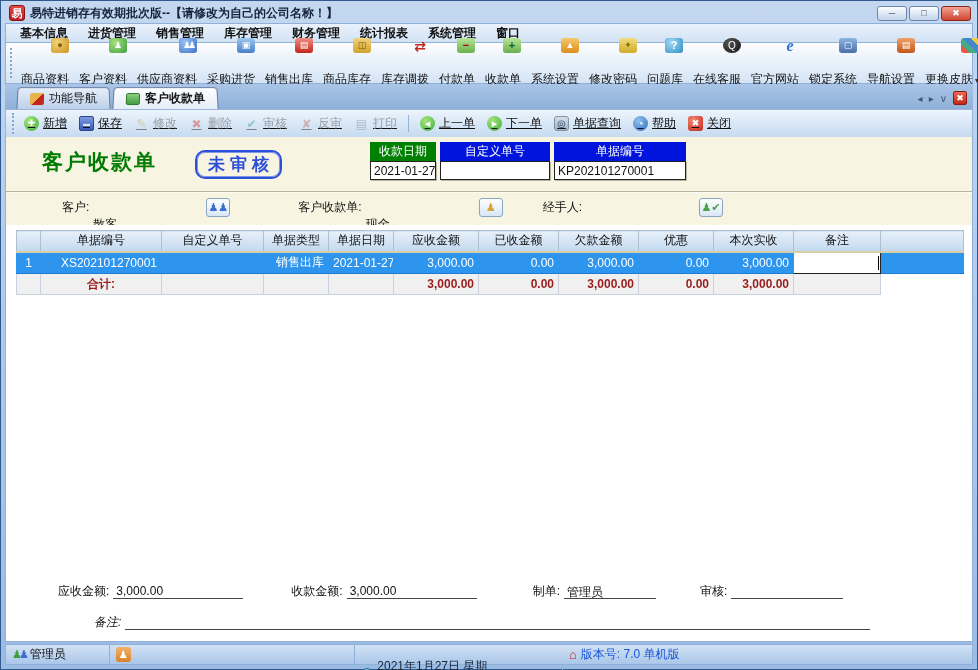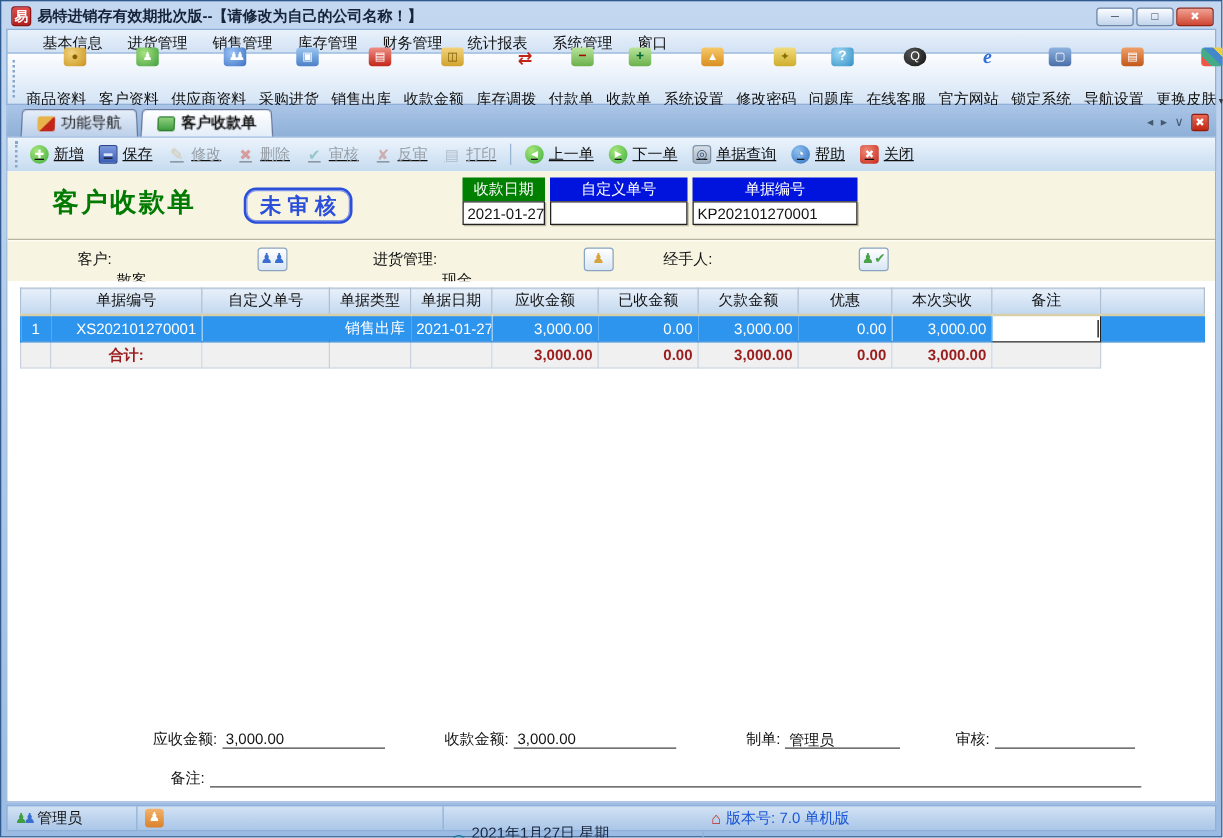--- a/index.html
+++ b/index.html
@@ -26,21 +26,21 @@
   .win-controls { margin-left:auto; display:flex; gap:2px; }
   .win-btn {
     width:30px; height:15px; border:1px solid #6f86a8; border-radius:3px;
     background:linear-gradient(#fbfdff,#c2d4ec);
     font-size:9px; line-height:12px; text-align:center; color:#34465f; cursor:default;
   }
   .win-btn.close { background:linear-gradient(#f2a294,#cf4632); color:#fff; border-color:#8f2516; }
   
   .menubar {
     height:20px; background:linear-gradient(#e9f1fb,#d2e2f4);
-    border:1px solid #8fb0d8; display:flex; padding-left:18px;
+    border:1px solid #8fb0d8; display:flex; align-items:center; padding-left:4px;font-weight:bold;
   }
   .menu-item { padding:2px 10px; cursor:default; }
   
   .toolbar {
     height:41px; background:linear-gradient(#fcfdff,#d4e4f5);
     border:1px solid #8fb0d8; border-top:none;
     display:flex; align-items:center; padding:1px 2px;
   }
   .grip { width:2px; height:80%; border-left:2px dotted #8aa6c8; margin:0 4px 0 2px; }
   .tool-item { display:flex; flex-direction:column; align-items:flex-end; justify-content:center; padding:1px 5px; gap:18px; cursor:default; white-space:nowrap; }
@@ -158,26 +158,26 @@
   .grid tr.selected td.rownum { text-align:center; }
   .grid tr.selected td.remark-cell { background:#fff; border:1px solid #222; padding:0 1px; }
   .edit-caret { display:inline-block; width:1px; height:14px; background:#000; vertical-align:middle; }
   .grid tr.total td { background:#f0f0f0; color:#9b1c1c; font-weight:bold; height:21px; }
   .grid td.num, .grid tr.total td.num { text-align:right; }
   .grid tr.total td.t-label { text-align:center; }
   .grid tr.total td.fillcell { background:#fff; border-color:#fff; }
   .spacer { flex:1; background:#fff; }
   
   .footer-form { background:#fff; padding:12px 0 10px 52px; }
-  .ff-row { display:flex; align-items:center; margin-bottom:14px;justify-content:center; }
+  .ff-row { display:flex; align-items:center; margin-bottom:14px; }
   .ff-label { margin-right:4px; }
   .ff-value { display:inline-block; border-bottom:1px solid #444; height:15px; padding:0 3px 1px 3px; white-space:nowrap; }
   .fw130{width:130px;} .fw90{width:92px;} .fw110{width:112px;}
   .mgl1{margin-left:48px;} .mgl2{margin-left:56px;} .mgl3{margin-left:44px;}
-  .ff-row.remark { margin:0 17px 0 36px; }
+  .ff-row.remark { margin:0 17px 0 36px;font-style:italic; }
   .ff-long { width:745px; }
   
   .statusbar {
     height:21px; margin-top:2px; background:linear-gradient(#d2e2f4,#aac6e8);
     border:1px solid #8fb0d8; display:flex; align-items:center; font-size:12px;
   }
   .seg { height:100%; display:flex; align-items:center; gap:4px; padding:0 6px; border-right:1px solid #8fb0d8; }
   .seg1{width:104px;} .seg2{width:213px;} .seg3{width:245px;} .seg4{width:208px;margin-top:40px;}
   .seg5{flex:1; border-right:none;}
   .users-glyph { color:#3f9e3f; font-size:11px; letter-spacing:-3px; }
@@ -236,21 +236,21 @@
     <div class="tool-item">
       <span class="ti ti-purchase"></span>
       <span class="tool-label">采购进货</span>
     </div>
     <div class="tool-item">
       <span class="ti ti-sales"></span>
       <span class="tool-label">销售出库</span>
     </div>
     <div class="tool-item">
       <span class="ti ti-stock"></span>
-      <span class="tool-label">收款金额</span>
+      <span class="tool-label">商品库存</span>
     </div>
     <div class="tool-item">
       <span class="ti ti-transfer"></span>
       <span class="tool-label">库存调拨</span>
     </div>
     <div class="tool-item">
       <span class="ti ti-payment"></span>
       <span class="tool-label">付款单</span>
     </div>
     <div class="tool-item">
@@ -385,21 +385,21 @@
         </div>
       </div>
       <div class="fh-divider"></div>
       <div class="fh-fields">
         <span class="f-label">客户:</span>
         <span class="f-value">散客</span>
         <button class="mini-btn">
             <span class="pick-people">♟♟</span>
           </button>
         <span class="gap1"></span>
-        <span class="f-label">进货管理:</span>
+        <span class="f-label">客户收款单:</span>
         <span class="f-value">现金</span>
         <button class="mini-btn">
             <span class="pick-account">♟</span>
           </button>
         <span class="gap2"></span>
         <span class="f-label">经手人:</span>
         <span class="f-value"></span>
         <button class="mini-btn">
             <span class="pick-handler">♟✔</span>
           </button>

